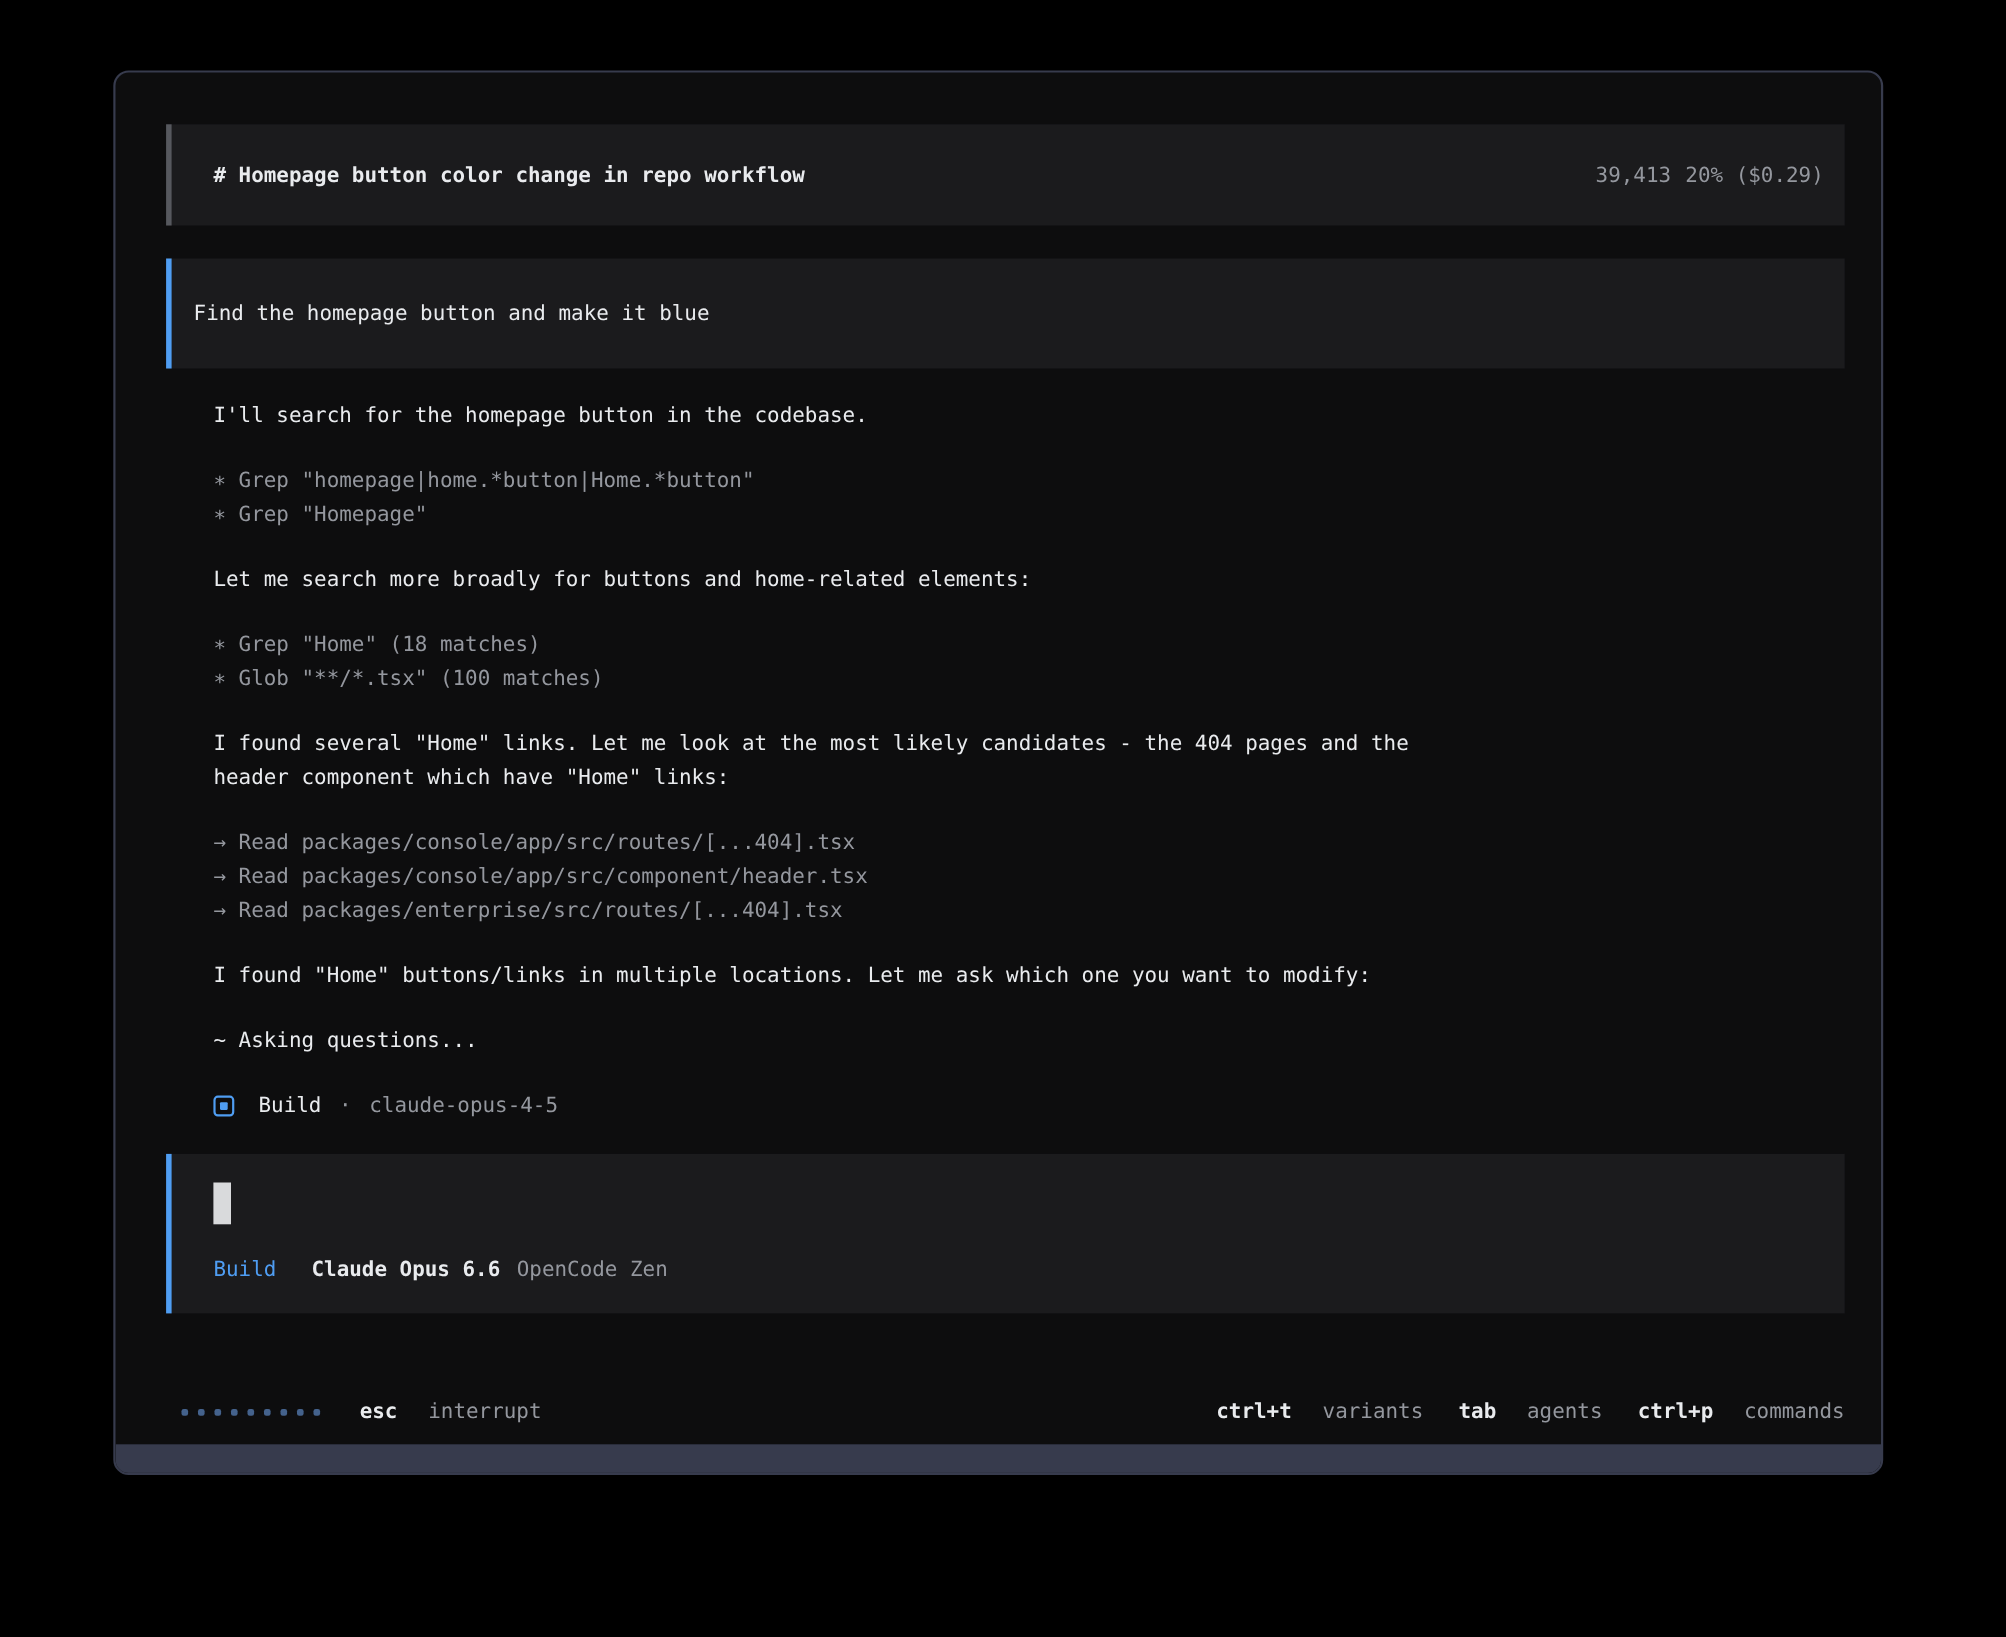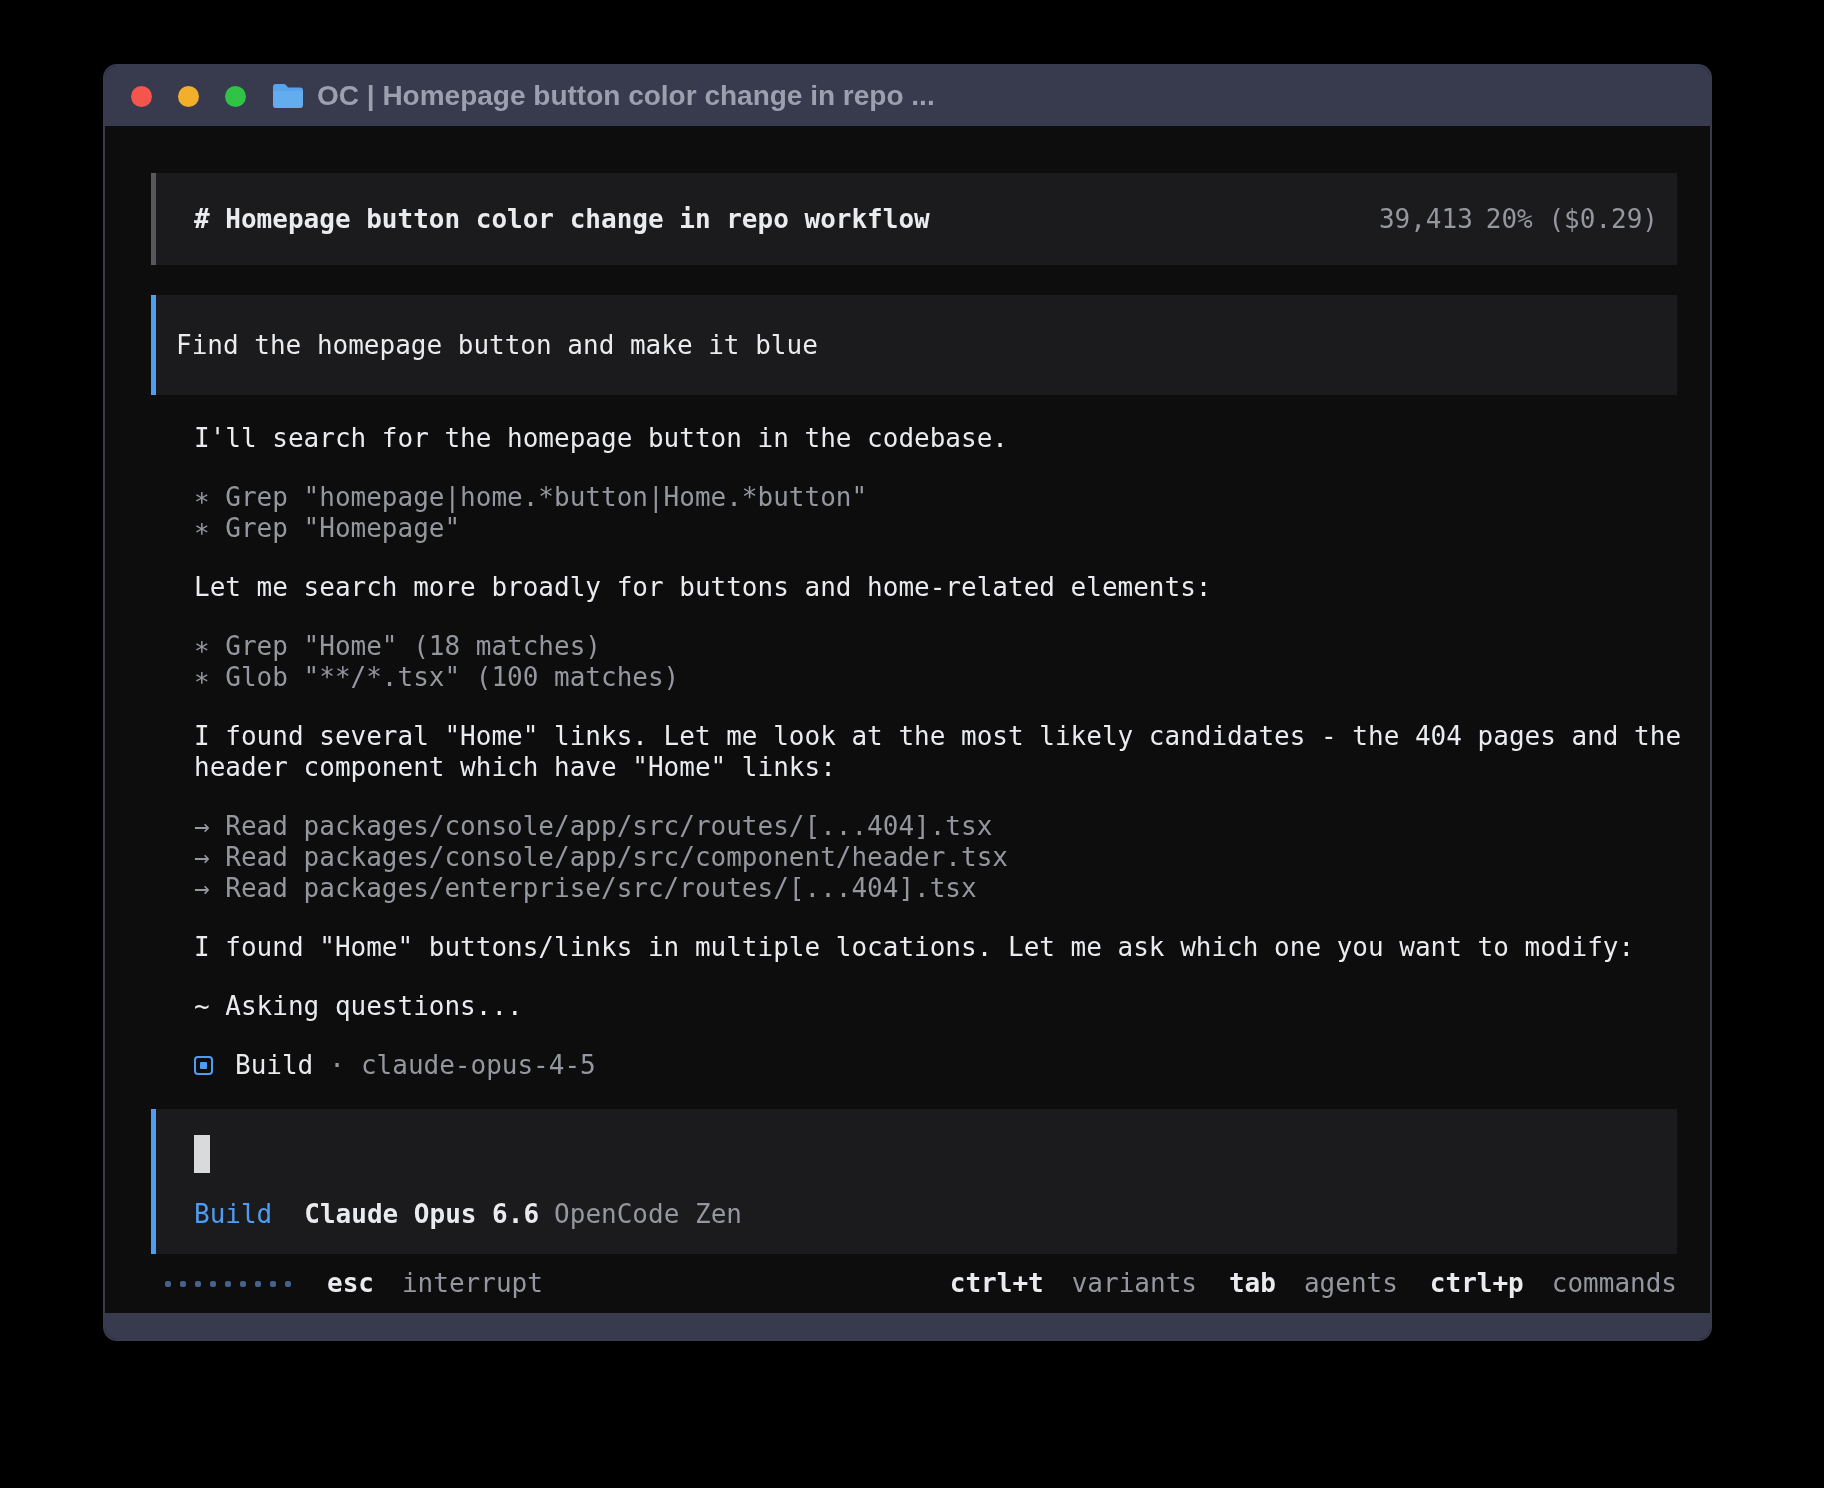--- a/index.html
+++ b/index.html
@@ -37,21 +37,21 @@
   .titlebar .title{
     margin-left:13px;
     font-family:"Liberation Sans",sans-serif;
     font-weight:bold;font-size:28px;color:var(--title_text);
     white-space:pre;
   }
   .content{
     flex:1 1 auto;
     display:flex;flex-direction:column;
     padding:0 33px 0 46px;
-    font-size:26px;line-height:31px;color:var(--text_primary);
+    font-size:19px;line-height:31px;color:var(--text_primary);
     overflow:hidden;
   }
   .block{
     border-left:5px solid var(--border_gray);
     background:var(--block_bg);
   }
   .block.header-block{
     margin-top:47px;height:92px;flex:0 0 auto;
     display:flex;align-items:center;justify-content:space-between;
     padding:0 19px 0 38px;
@@ -105,34 +105,20 @@
   .window-footer{
     height:26px;flex:0 0 auto;
     background:var(--window_chrome);
   }
 </style>
 </head>
 <body>
 
 <div class="window">
 
-  <div class="titlebar">
-    <div class="lights">
-      <span class="light red"></span>
-      <span class="light yellow"></span>
-      <span class="light green"></span>
-    </div>
-    <span class="folder">
-      <svg width="32" height="26" viewBox="0 0 32 26">
-        <path d="M1 4 q0-3 3-3 l8 0 q1.5 0 2.5 1.5 l1.5 2 l12 0 q3 0 3 3 l0 14.5 q0 3-3 3 l-24 0 q-3 0-3-3 Z" fill="var(--folder_blue)"></path>
-        <path d="M1 8 l30 0 0 14 q0 3-3 3 l-24 0 q-3 0-3-3 Z" fill="var(--folder_blue_light)" opacity="0.35"></path>
-      </svg>
-    </span>
-    <span class="title">OC | Homepage button color change in repo ...</span>
-  </div>
 
   <div class="content">
 
     <div class="block header-block">
       <span class="header-title"># Homepage button color change in repo workflow</span>
       <span class="header-stats">
         <span>39,413</span>
         <span>20% ($0.29)</span>
       </span>
     </div>

